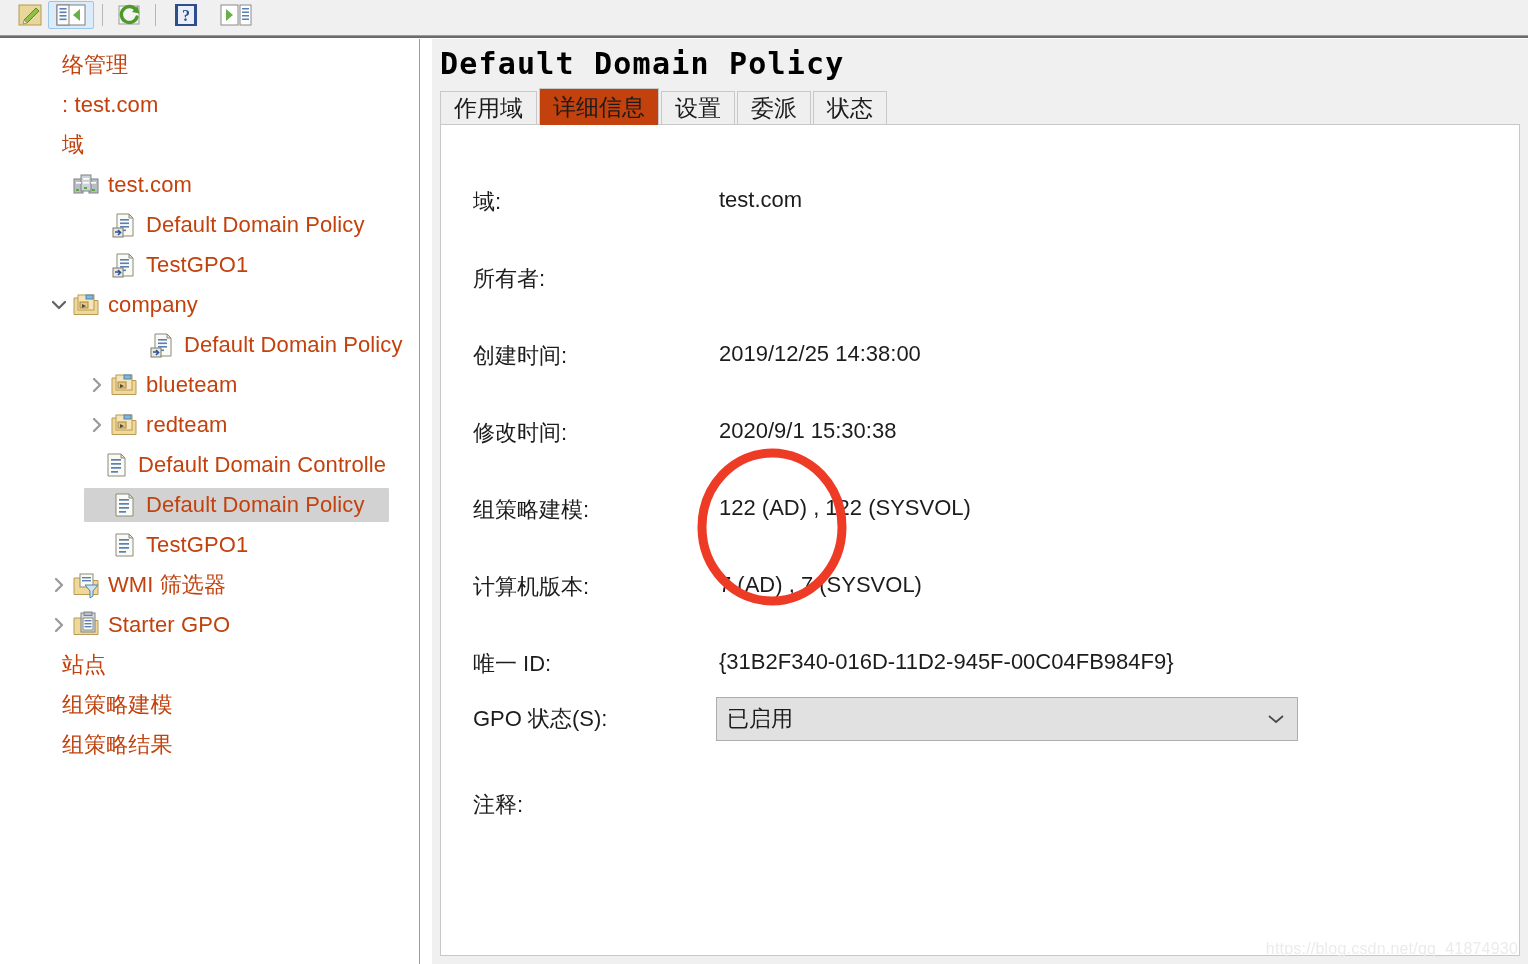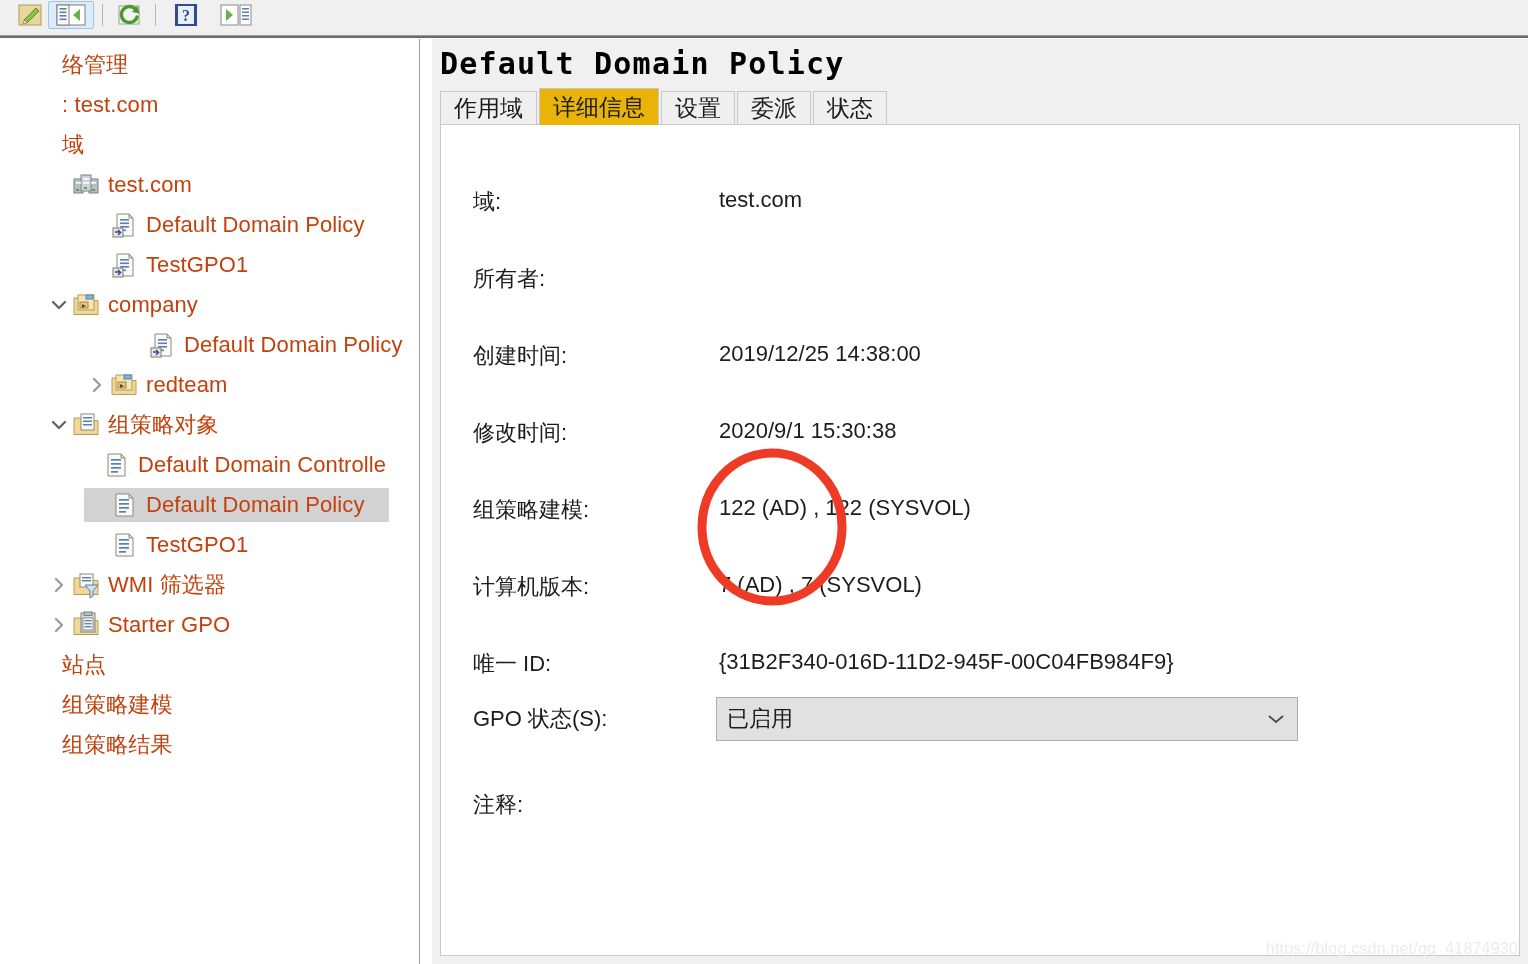--- a/index.html
+++ b/index.html
@@ -43,21 +43,21 @@
     position:absolute;left:8px;top:7px;
     font-family:"DejaVu Sans Mono","Liberation Mono",monospace;
     font-size:30px;font-weight:700;color:#000;letter-spacing:1.2px;
   }
   .tabs{position:absolute;left:8px;top:49px;height:37px;display:flex;align-items:flex-end;}
   .tab{
     height:34px;padding:0 13px;display:flex;align-items:center;justify-content:center;
     background:#efefef;border:1px solid #c8c8c8;border-bottom:none;margin-right:2px;
     font-size:23px;color:#1b1b1b;box-sizing:border-box;
   }
-  .tab.active{background:#eab308;height:37px;border-color:#c8c8c8;position:relative;z-index:3;text-align:center;}
+  .tab.active{background:#c2410c;height:37px;border-color:#c8c8c8;position:relative;z-index:3;text-align:center;}
   .tab-underline{position:absolute;left:8px;top:85px;width:1080px;height:1px;background:#c8c8c8;}
   .content{
     position:absolute;left:8px;top:86px;width:1080px;height:831px;
     background:#ffffff;border:1px solid #c8c8c8;border-top:none;box-sizing:border-box;overflow:hidden;
   }
   .row{position:absolute;left:0;width:100%;height:40px;}
   .row .k{position:absolute;left:32px;top:0;font-size:22px;color:#1c1c1c;white-space:nowrap;}
   .row .v{position:absolute;left:278px;top:0;font-size:22px;color:#1c1c1c;white-space:nowrap;}
   .combo{
     position:absolute;left:275px;width:582px;height:44px;
@@ -271,42 +271,40 @@
             </span>
             <span class="ticon">
               <svg width="28" height="28" viewBox="0 0 28 28">
                 <path d="M2 7 h9 l2 2.5 h13 v14 H2 Z" fill="#f0d79a" stroke="#b99b54"></path>
                 <rect x="6" y="4" width="16" height="15" fill="#f6e5b8" stroke="#b99b54"></rect>
                 <rect x="14" y="4" width="7" height="4" fill="#7fb8e0" stroke="#4f86b0"></rect>
                 <rect x="8" y="11" width="8" height="6" fill="#e6c97f" stroke="#a8873f"></rect>
                 <path d="M10 13 l4 2 l-4 2 Z" fill="#4a4a4a"></path>
               </svg>
             </span>
-            <span class="lbl">redteam</span>
-          </div>
-        </div>
-        <div class="tnode">
-          <div class="inner" style="padding-left: 46px;">
+            <span class="lbl">blueteam</span>
+          </div>
+        </div>
+        <div class="tnode">
+          <div class="inner" style="padding-left: 84px;">
             <span class="chev">
               <svg width="20" height="20" viewBox="0 0 20 20">
-                <path d="M4 7 L10 13 L16 7" stroke="#646464" stroke-width="2.3" fill="none" stroke-linecap="round" stroke-linejoin="round"></path>
+                <path d="M7 4 L13 10 L7 16" stroke="#9b9b9b" stroke-width="2.3" fill="none" stroke-linecap="round" stroke-linejoin="round"></path>
               </svg>
             </span>
             <span class="ticon">
               <svg width="28" height="28" viewBox="0 0 28 28">
                 <path d="M2 7 h9 l2 2.5 h13 v14 H2 Z" fill="#f0d79a" stroke="#b99b54"></path>
-                <rect x="9" y="3" width="13" height="16" fill="#fbfbf5" stroke="#8a8a7a"></rect>
-                <g fill="#5b7fb5">
-                  <rect x="11" y="6" width="9" height="1.5"></rect>
-                  <rect x="11" y="9.5" width="9" height="1.5"></rect>
-                  <rect x="11" y="13" width="9" height="1.5"></rect>
-                </g>
-              </svg>
-            </span>
-            <span class="lbl">组策略对象</span>
+                <rect x="6" y="4" width="16" height="15" fill="#f6e5b8" stroke="#b99b54"></rect>
+                <rect x="14" y="4" width="7" height="4" fill="#7fb8e0" stroke="#4f86b0"></rect>
+                <rect x="8" y="11" width="8" height="6" fill="#e6c97f" stroke="#a8873f"></rect>
+                <path d="M10 13 l4 2 l-4 2 Z" fill="#4a4a4a"></path>
+              </svg>
+            </span>
+            <span class="lbl">redteam</span>
           </div>
         </div>
         <div class="tnode">
           <div class="inner" style="padding-left: 76px;">
             <span class="chev"></span>
             <span class="ticon">
               <svg width="28" height="28" viewBox="0 0 28 28">
                 <path d="M6 3 h13 l4 4 v18 H6 Z" fill="#fbfbf5" stroke="#8a8a7a"></path>
                 <path d="M19 3 v4 h4 Z" fill="#e6e6d8" stroke="#8a8a7a"></path>
                 <g fill="#5b7fb5">

